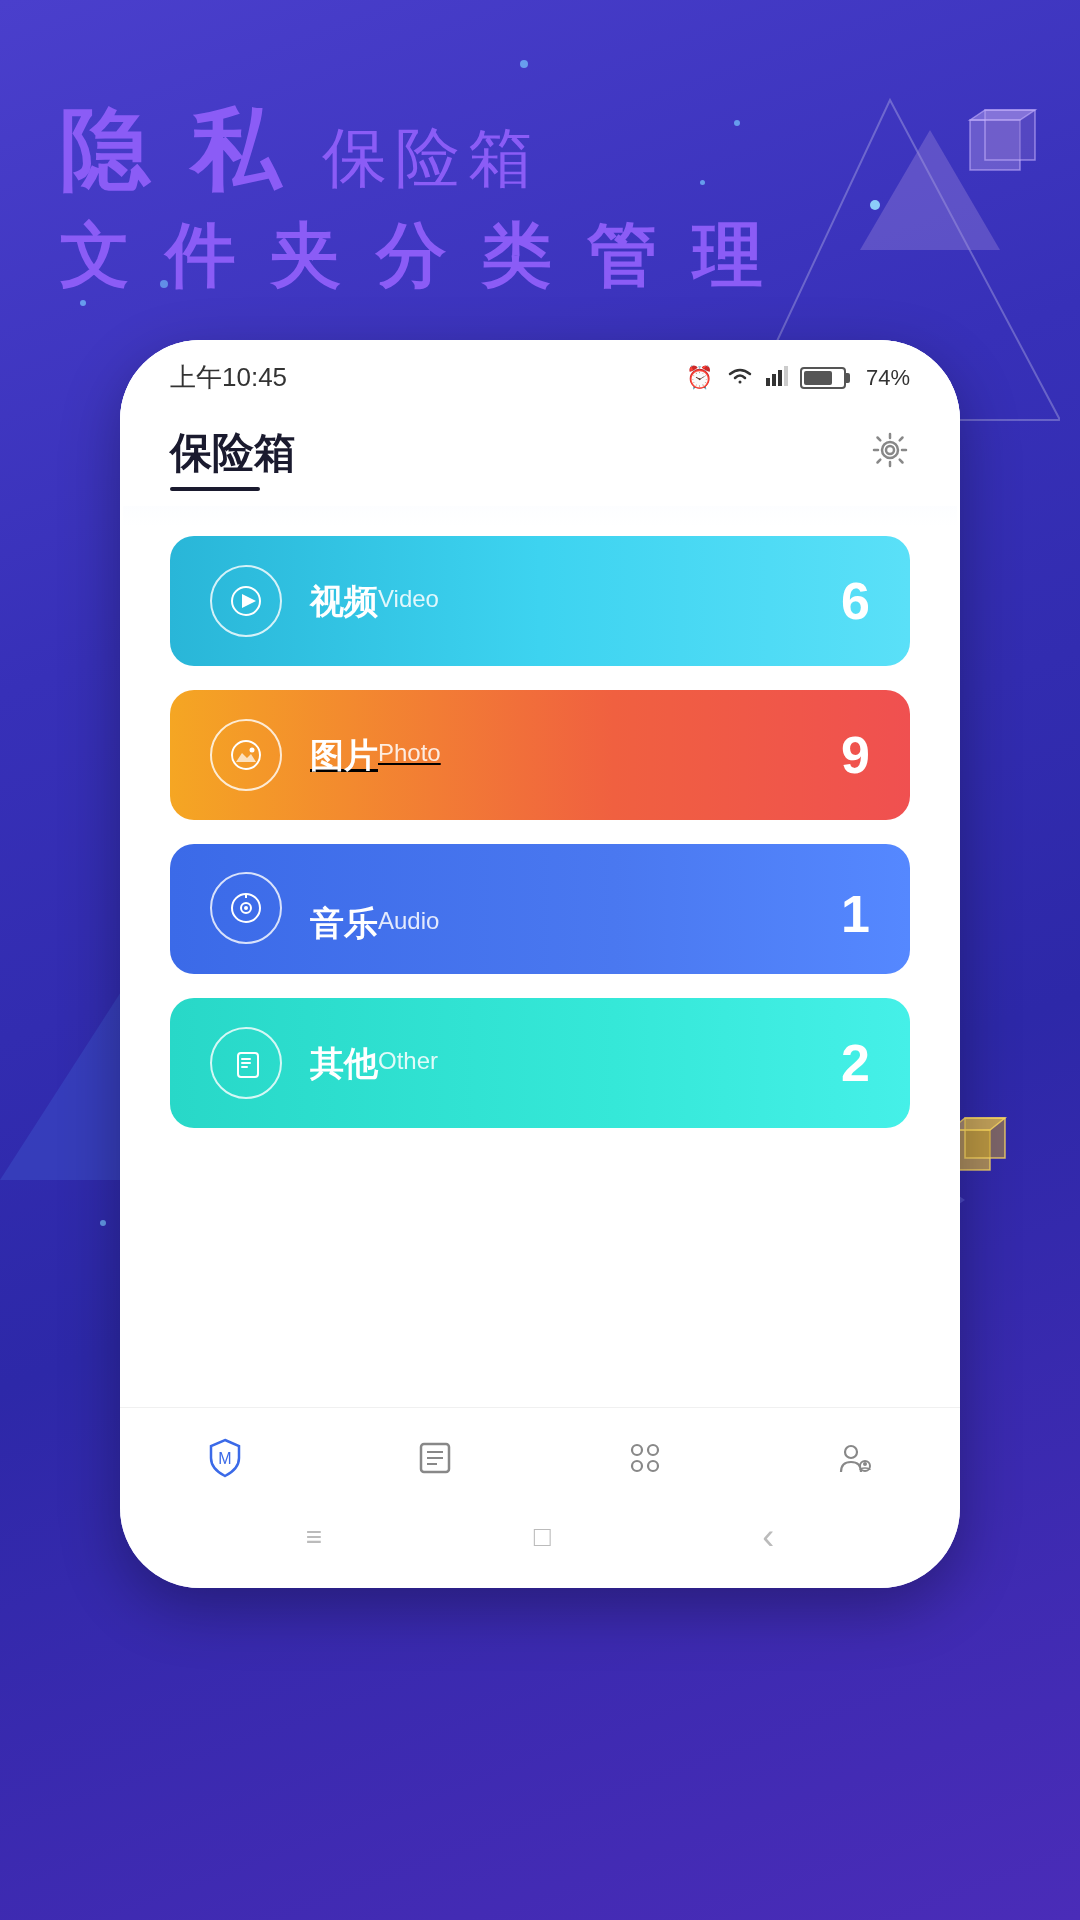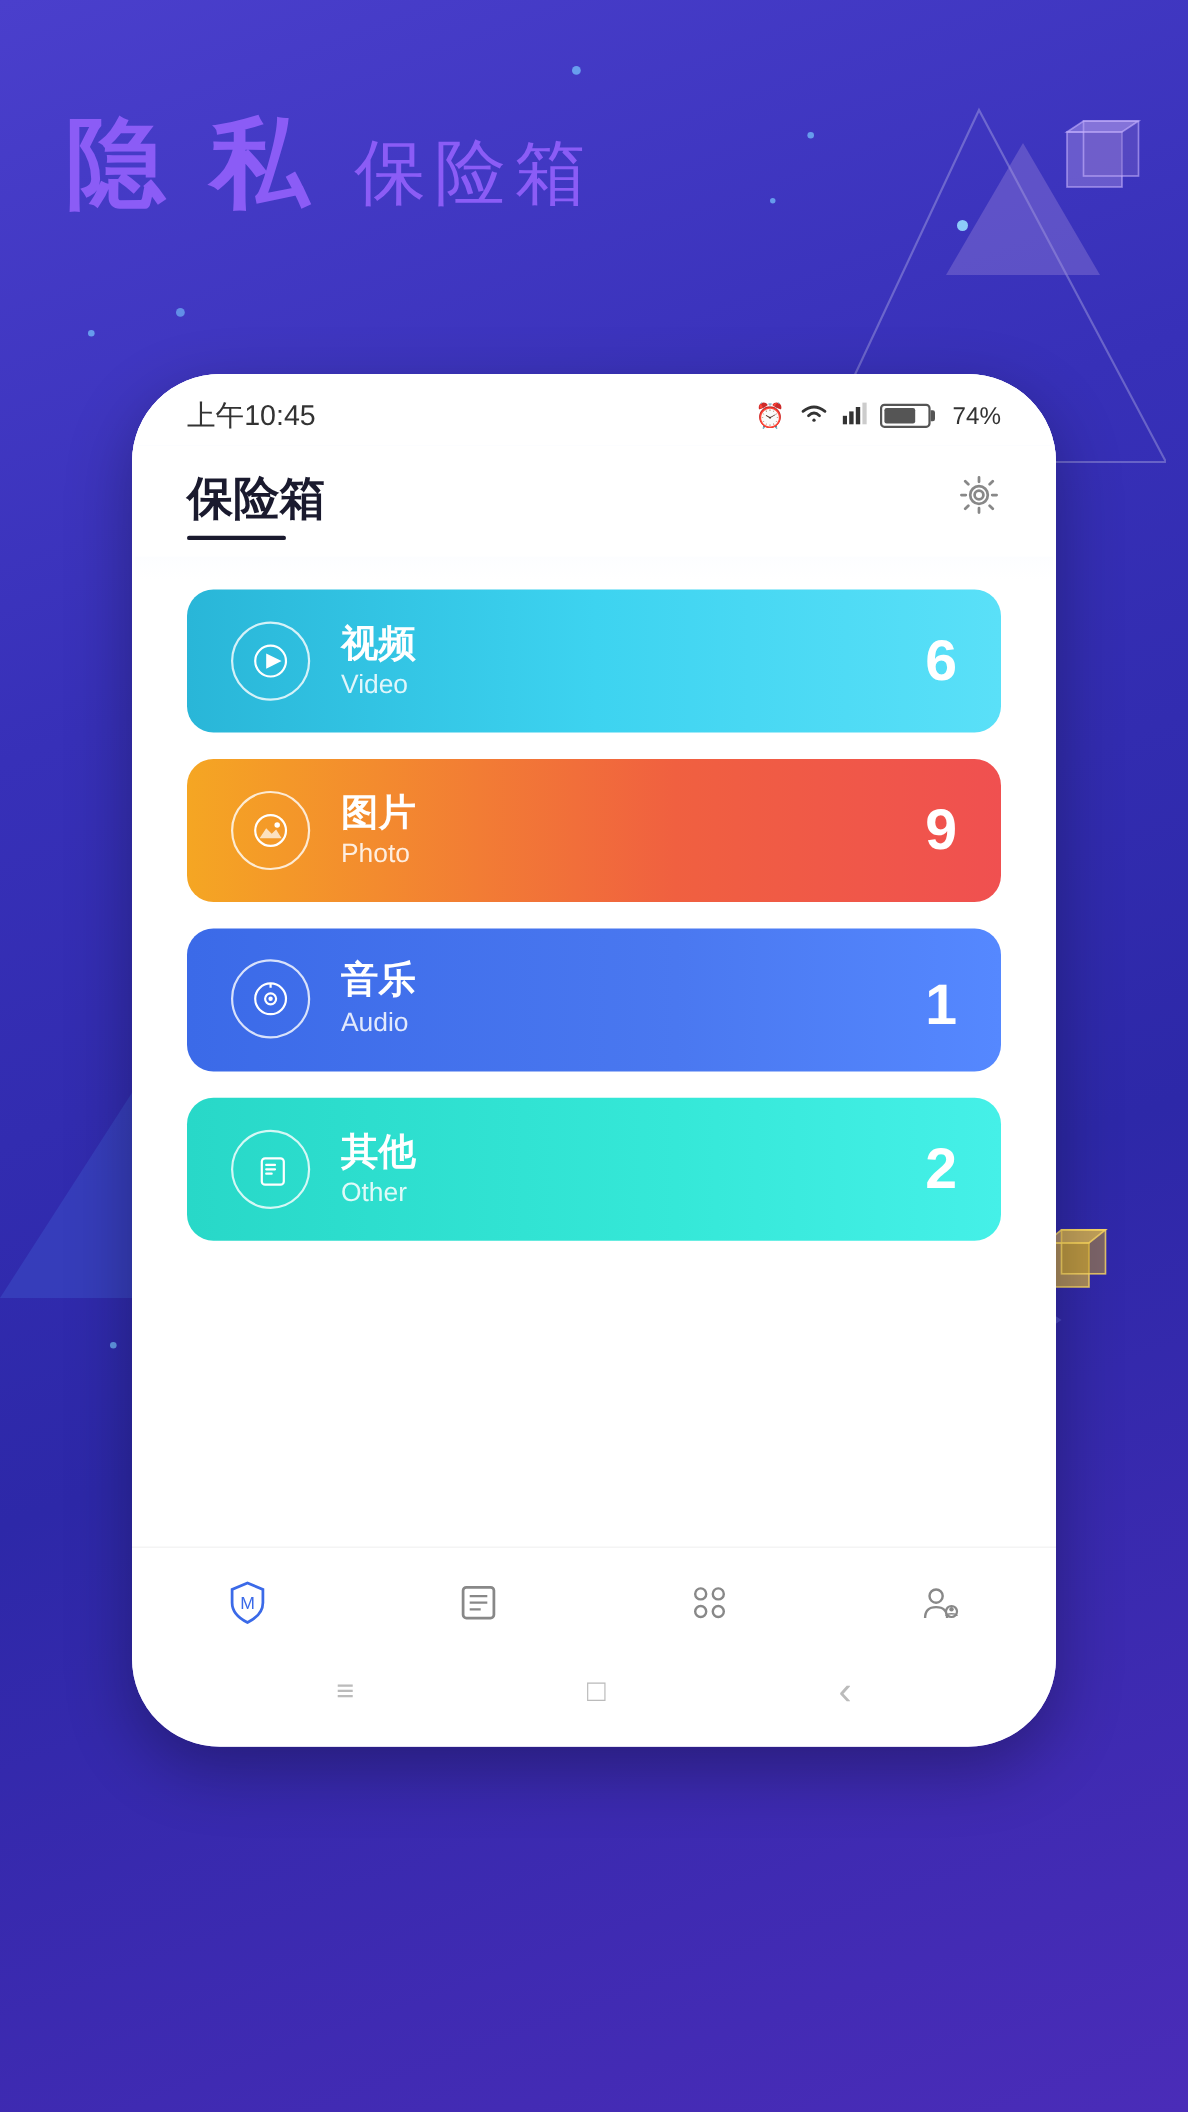--- a/index.html
+++ b/index.html
@@ -169,20 +169,21 @@
       overflow: hidden;
       height: 130px;
     }
 
     .card-video {
       background: linear-gradient(90deg, #29b6d8 0%, #3dd3f0 50%, #5ae0f8 100%);
     }
 
     .card-photo {
       background: linear-gradient(90deg, #f5a623 0%, #f06040 60%, #f05050 100%);
+      text-decoration: underline;
     }
 
     .card-audio {
       background: linear-gradient(90deg, #3b6ae8 0%, #4a78f0 60%, #5588ff 100%);
       align-items: flex-end;
     }
 
     .card-other {
       background: linear-gradient(90deg, #28d8c8 0%, #35e8d8 60%, #45f0e8 100%);
     }
@@ -202,21 +203,20 @@
     .card-icon svg {
       width: 36px;
       height: 36px;
       fill: none;
       stroke: white;
       stroke-width: 2;
     }
 
     .card-info {
       display: flex;
-      flex-direction: column;
     }
 
     .card-name-cn {
       font-size: 34px;
       font-weight: 600;
       color: white;
       line-height: 1.2;
     }
 
     .card-name-en {
@@ -345,20 +345,21 @@
 
     <polygon points="5,80 35,100 5,120" fill="rgba(80,80,200,0.8)"></polygon>
   </svg>
 </div>
 
 <div class="header-text">
   <div class="header-line1">
     <span>隐 私</span>
     <span class="small">保险箱</span>
   </div>
+  <div class="header-line2">文 件 夹 分 类 管 理</div>
 </div>
 
 <div class="phone">
 
   <div class="status-bar">
     <span>上午10:45</span>
     <div class="status-icons">
       <span>⏰</span>
       <span>
         <svg width="28" height="22" viewBox="0 0 28 22" fill="none">

